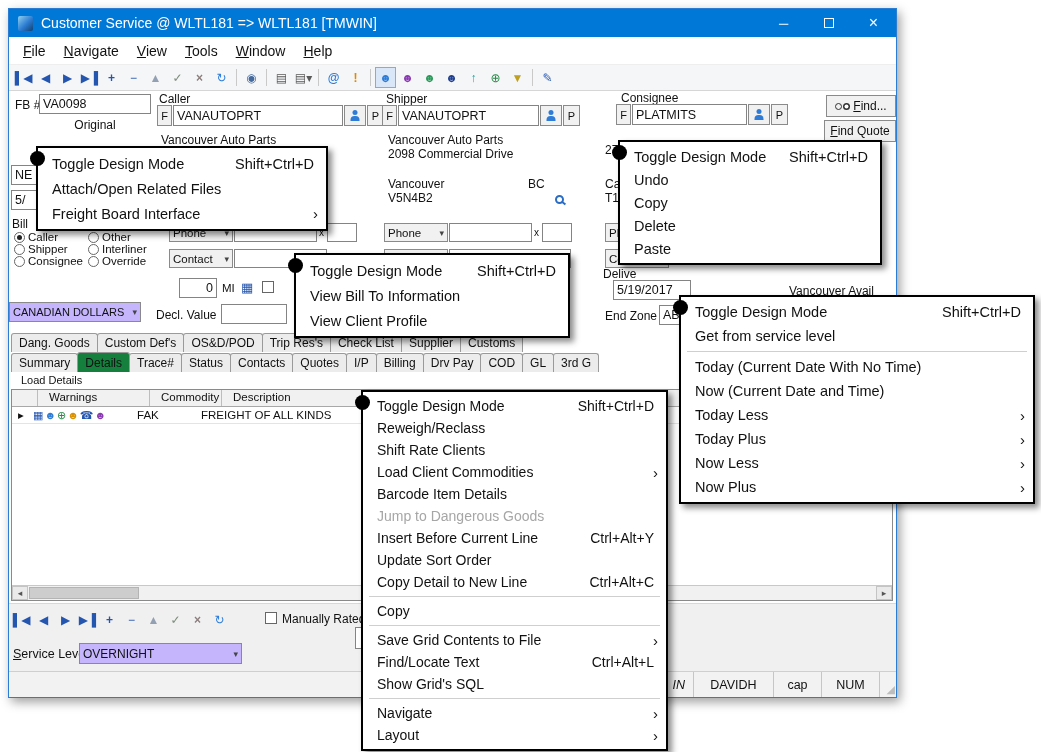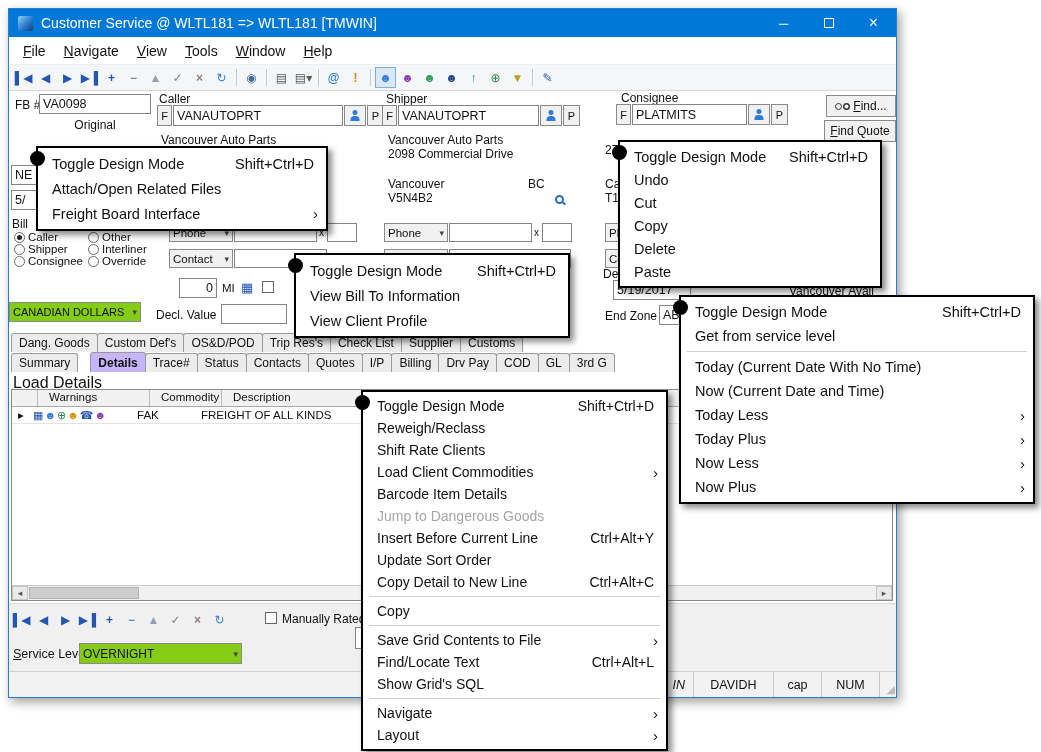--- a/index.html
+++ b/index.html
@@ -30,21 +30,21 @@
   
   .lbl { position:absolute; font-size:12px; white-space:nowrap; }
   .s11 { font-size:11.5px; }
   .inp { position:absolute; border:1px solid #848484; background:#fff; font-size:12.5px;
          display:flex; align-items:center; padding:1px 3px; white-space:nowrap; overflow:hidden; }
   .inp.right { justify-content:flex-end; }
   .btn-sm { position:absolute; border:1px solid #8a8a8a; background:#f1f1f1; font-size:11px;
             display:flex; align-items:center; justify-content:center; }
   .dd { position:absolute; border:1px solid #8a8a8a; background:#f1f1f1; font-size:11.5px;
         display:flex; align-items:center; padding:1px 3px; white-space:nowrap; overflow:hidden; }
-  .dd.white { background:#84cc16; }
+  .dd.white { background:#c4b5fd; }
   .dda { margin-left:auto; font-size:9px; color:#444; padding-left:2px; }
   .find-btn { position:absolute; border:1px solid #8a8a8a; background:#f1f1f1; font-size:12px;
               display:flex; align-items:center; justify-content:center; gap:4px; }
   .person { width:10px; height:11px; position:relative; display:inline-block; }
   .person::before { content:""; position:absolute; left:50%; transform:translateX(-50%); top:0;
                     width:5px; height:5px; border-radius:50%; background:currentColor; }
   .person::after  { content:""; position:absolute; left:50%; transform:translateX(-50%); bottom:0;
                     width:9px; height:5px; border-radius:4px 4px 0 0; background:currentColor; }
   .mag { width:9px; height:9px; border:2px solid #2b6cc4; border-radius:50%; position:absolute; }
   .mag::after { content:""; position:absolute; width:5px; height:2px; background:#2b6cc4;
@@ -52,21 +52,21 @@
   .glasses { width:7px; height:7px; border:1.5px solid #333; border-radius:50%; display:inline-block;
              box-shadow:8px 0 0 -1.5px #fff, 8px 0 0 0 #333; margin-right:7px; }
   .radio { position:absolute; width:11px; height:11px; border:1px solid #666; border-radius:50%; background:#fff; }
   .radio.sel::after { content:""; position:absolute; inset:2px; border-radius:50%; background:#222; }
   .chk { position:absolute; width:12px; height:12px; border:1px solid #666; background:#fff; }
 
   
   .tabs { position:absolute; display:flex; align-items:flex-end; }
   .tab { border:1px solid #9a9a9a; border-bottom:none; background:#ececec; padding:2px 7px;
          font-size:12px; border-radius:3px 3px 0 0; margin-right:-1px; height:19px; display:flex; align-items:center; white-space:nowrap; }
-  .tab.active { background:#c4b5fd; font-weight:bold; height:20px;margin-left:13px; }
+  .tab.active { background:#15803d; font-weight:normal; height:20px; }
 
   
   .grid { position:absolute; left:2px; top:298px; width:882px; height:212px; border:1px solid #8a8a8a; background:#fff; }
   .ghead { display:flex; height:17px; background:#f1f1f1; border-bottom:1px solid #a8a8a8; font-size:11.5px; }
   .ghcell { border-right:1px solid #bdbdbd; padding:1px 3px; white-space:nowrap; overflow:hidden;margin-left:8px; }
   .grow { display:flex; height:17px; border-bottom:1px solid #e4e4e4; font-size:11.5px; align-items:center; }
   .gcell { padding:0 3px; white-space:nowrap; overflow:hidden; display:flex; align-items:center; }
   .wicon { font-size:11px; line-height:12px; margin-right:1px; }
   .gscroll { position:absolute; left:0; right:0; bottom:0; height:15px; background:#f1f1f1; border-top:1px solid #c8c8c8; }
   .gs-btn { position:absolute; top:0; width:16px; height:14px; font-size:9px; color:#555;
@@ -283,21 +283,21 @@
       <span class="tab">Contacts</span>
       <span class="tab">Quotes</span>
       <span class="tab">I/P</span>
       <span class="tab">Billing</span>
       <span class="tab">Drv Pay</span>
       <span class="tab">COD</span>
       <span class="tab">GL</span>
       <span class="tab">3rd G</span>
     </div>
 
-    <span class="lbl" style="left:4px;top:283px;font-size:16px">Load Details</span>
+    <span class="lbl" style="left:12px;top:283px;font-size:11px">Load Details</span>
     <div class="grid">
       <div class="ghead">
         <div class="ghcell" style="width:18px"></div>
         <div class="ghcell" style="width:104px">Warnings</div>
         <div class="ghcell" style="width:64px">Commodity</div>
         <div class="ghcell" style="flex:1">Description</div>
       </div>
       <div class="grow">
         <div class="gcell" style="width:18px;justify-content:center">▸</div>
         <div class="gcell" style="width:104px">
@@ -367,23 +367,20 @@
 <div class="ctx-menu" id="ctx-menu-2">
     <span class="menu-dot"></span>
     <div class="cmi">
       <span class="cmi-label">Toggle Design Mode</span>
       <span class="cmi-short">Shift+Ctrl+D</span>
     </div>
     <div class="cmi">
       <span class="cmi-label">Undo</span>
     </div>
     <div class="cmi">
-      <span class="cmi-label">Cut</span>
-    </div>
-    <div class="cmi">
       <span class="cmi-label">Copy</span>
     </div>
     <div class="cmi">
       <span class="cmi-label">Delete</span>
     </div>
     <div class="cmi">
       <span class="cmi-label">Paste</span>
     </div>
   </div>
 <div class="ctx-menu" id="ctx-menu-3">

